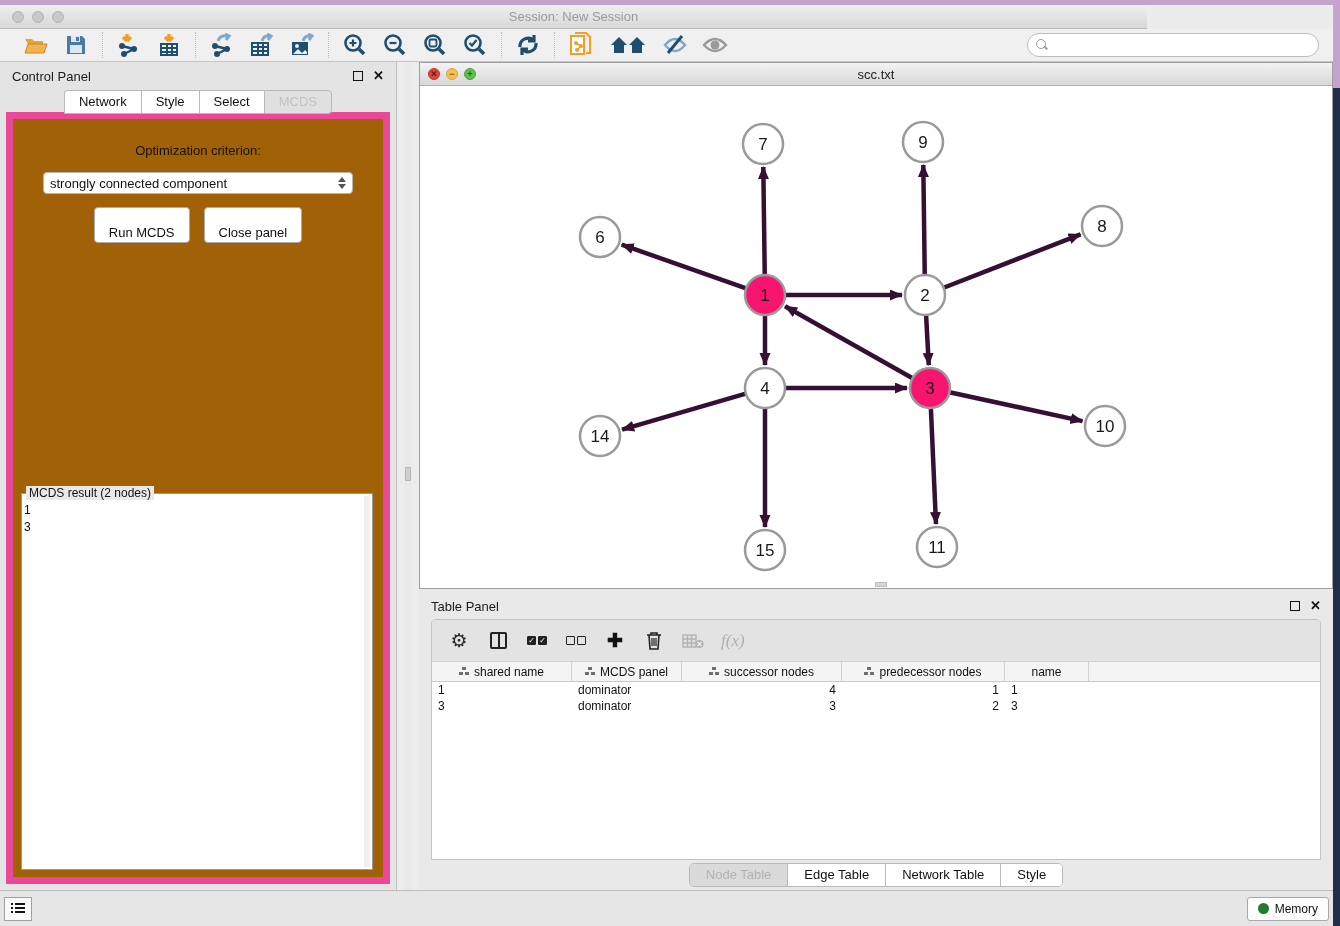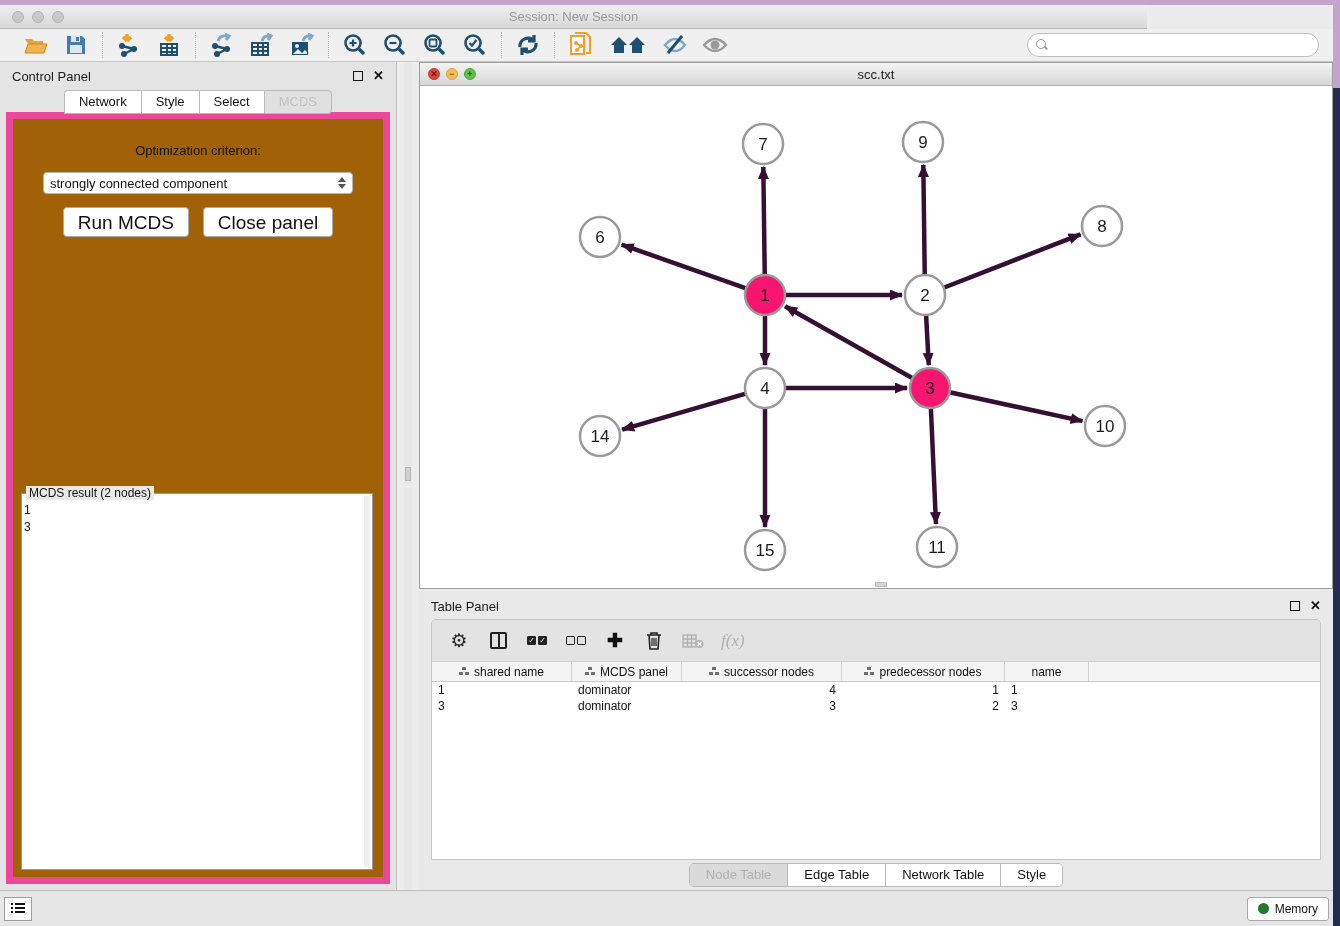--- a/index.html
+++ b/index.html
@@ -55,22 +55,22 @@
   .cp-pane { position:absolute; left:6px; right:6px; top:50px; bottom:6px; background:#a16207;
     border:7px solid #ec4899; }
   .opt-label { text-align:center; font-size:13px; margin-top:24px; color:#111; }
   .combo { margin:14px auto 0; width:310px; height:22px; background:#fff; border:1px solid #b5b5b5; border-radius:4px;
     display:flex; align-items:center; padding:0 6px; font-size:13px; color:#111; }
   .combo .arrows { margin-left:auto; display:flex; flex-direction:column; gap:2px; }
   .combo .arrows i { width:0; height:0; border-left:4px solid transparent; border-right:4px solid transparent; }
   .combo .arrows i.up { border-bottom:5px solid #555; }
   .combo .arrows i.down { border-top:5px solid #555; }
   .btn-row { display:flex; justify-content:center; gap:14px; margin-top:13px; }
-  .push-btn { background:#fff; border:1px solid #ababab; border-radius:4px; font-size:19px; color:#111;
-    padding:3px 14px; height:30px; line-height:15px; }
+  .push-btn { background:#fff; border:1px solid #ababab; border-radius:4px; font-size:13px; color:#111;
+    padding:17px 14px; height:14px; line-height:15px; }
 
   .result-box { position:absolute; left:8px; right:10px; top:374px; bottom:7px; border:1px solid #9a9a9a; background:#fff; }
   .result-legend { position:absolute; top:-8px; left:4px; background:#e9e9e9; padding:0 3px; font-size:12px; color:#111; }
   .result-area { position:absolute; inset:8px 9px 2px 2px; background:#fff; font-size:12px; line-height:17px; color:#111; white-space:pre; }
   .result-scroll { position:absolute; top:2px; bottom:2px; right:2px; width:6px; background:#f0f0f0; }
 
   
   .net-window { height:527px; background:#fff; border:1px solid #9f9f9f; display:flex; flex-direction:column; }
   .net-titlebar { height:23px; background:linear-gradient(#f3f3f3,#d7d7d7); border-bottom:1px solid #b0b0b0;
     display:flex; align-items:center; position:relative; }

